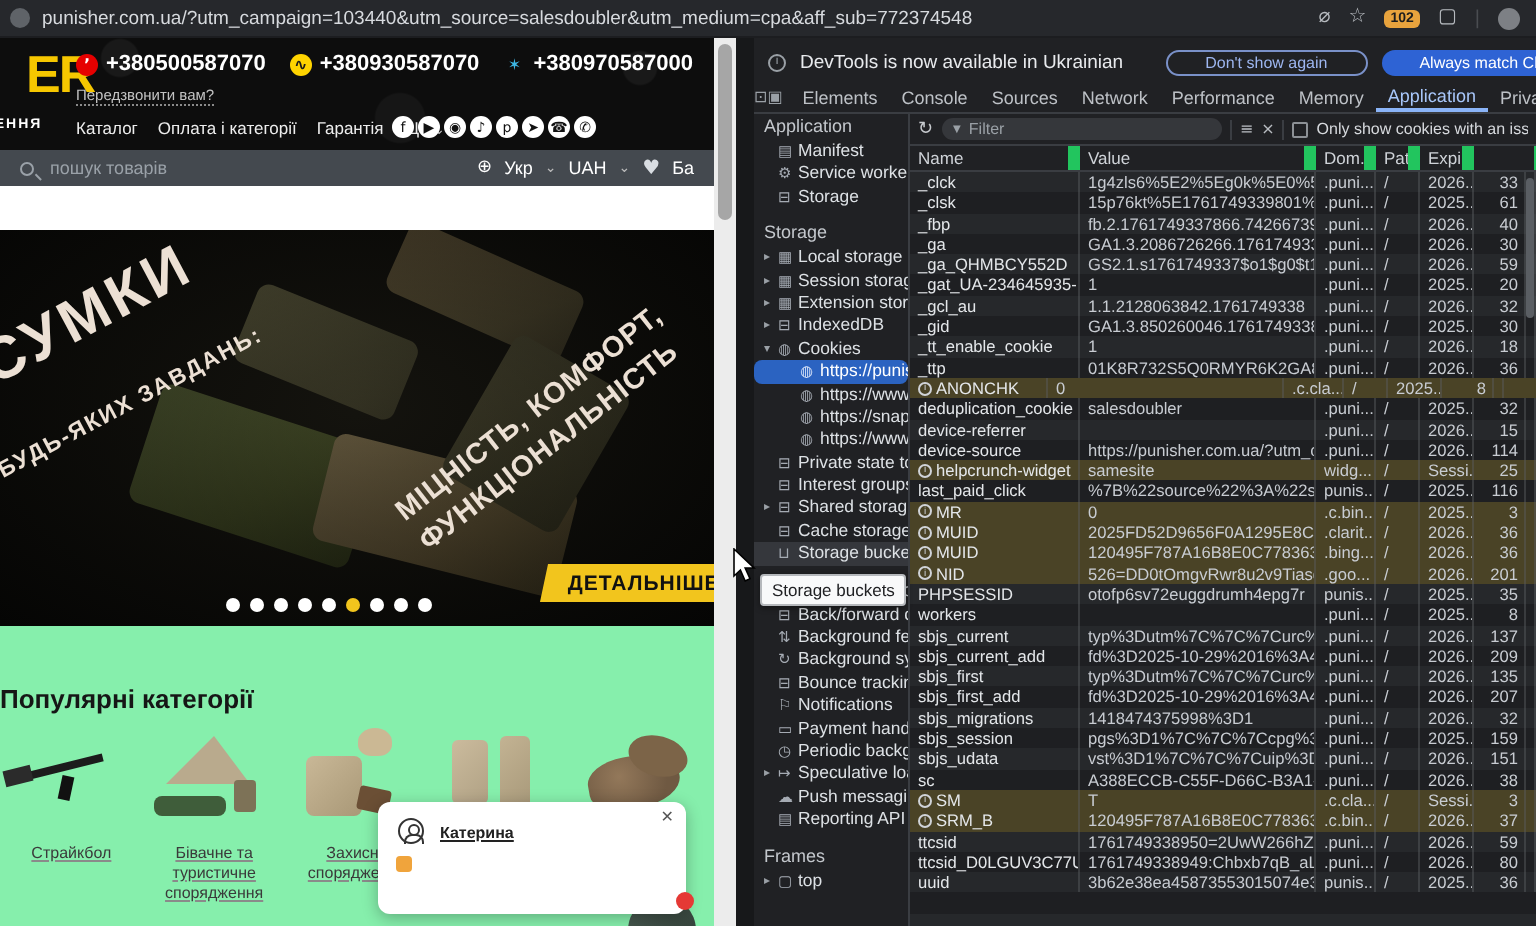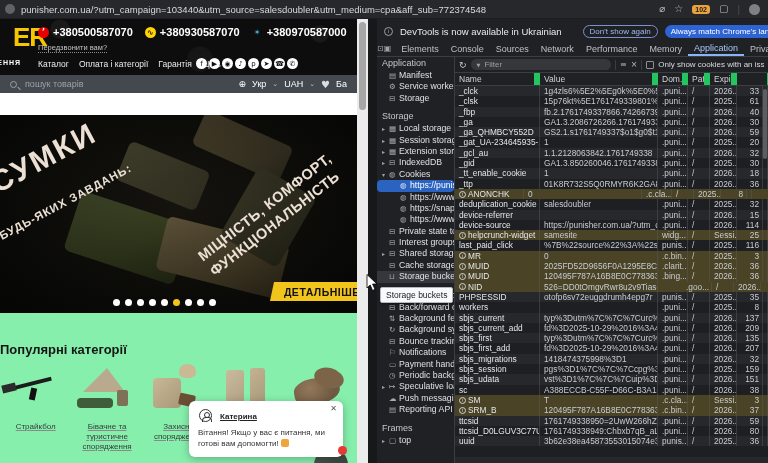--- a/index.html
+++ b/index.html
@@ -129,21 +129,21 @@
 
   
   #devtools { position:absolute; left:377px; top:19px; width:391px; height:444px; background:#202124;
               color:#dfe2e6; }
   #dt-infobar { height:22px; margin-top:0; display:flex; align-items:center; gap:7px; padding:4px 6px 2px 7px;
                 border-bottom:0; }
   #info-ic { width:9px; height:9px; border:1px solid #9aa0a6; border-radius:50%; color:#9aa0a6;
              font-size:6px; display:flex; align-items:center; justify-content:center; flex:none; }
   #infobar-msg { font-size:9.5px; color:#e8eaed; white-space:nowrap; }
   .pill { height:13px; border-radius:7px; font-size:8px; display:flex; align-items:center;
-          padding:0 6px; white-space:nowrap; flex:none; }
+          padding:0 19px; white-space:nowrap; flex:none; }
   .pill.outline { border:1px solid #7a91c9; color:#9db6f0; background:transparent; margin-left:14px; }
   .pill.fill { background:#2e63d4; color:#fff; }
   #dt-tabbar { height:16px; display:flex; align-items:stretch; border-bottom:1px solid #3a3d42;
                font-size:9px; color:#bdc1c6; }
   .tab-ic { width:16px; display:flex; align-items:center; justify-content:center; color:#9aa0a6; font-size:8px; }
   .tab-ic-sep { width:1px; background:#3a3d42; margin:2px 2px; }
   .dt-tab { display:flex; align-items:center; padding:0 6px; white-space:nowrap; }
   .dt-tab.active { color:#a8c7fa; border-bottom:2px solid #8ab4f8; }
   #dt-content { display:flex; height:calc(444px - 22px - 16px); }
   #dt-sidebar { width:78px; border-right:1px solid #3a3d42; overflow:hidden; position:relative; }
@@ -325,21 +325,21 @@
           <div class="boot2"></div>
         </div>
       </div>
     </div>
 
   <div id="chat-pop">
     <span id="chat-close" class="g">✕</span>
     <span id="chat-avatar"></span>
     <span id="chat-name">Катерина</span>
     <span id="chat-msg">
-      <span>Вітання! Якщо у вас є питання, ми готові вам допомогти!</span> <span class="wave"></span>
+       <span class="wave"></span>
     </span>
   </div>
   <div id="chat-launcher"></div>
   <div id="chat-badge"></div>
 </div>
 <div id="site-scrollbar">
   <div id="site-scroll-thumb"></div>
 </div>
 <div id="win-gap"></div>
 
@@ -702,21 +702,21 @@
             <span class="ccell" style="width: 118px;">120495F787A16B8E0C77836386896AD6</span>
             <span class="ccell" style="width: 30px;">.bing...</span>
             <span class="ccell" style="width: 22px;">/</span>
             <span class="ccell" style="width: 27px;">2026...</span>
             <span class="ccell size" style="width: 26px;">36</span>
             <span class="ccell" style="width: 5px;"></span>
           </div>
           <div class="ck-row warn">
             <span class="ccell name" style="width: 85px;"><span class="warn-ic">i</span>NID</span>
             <span class="ccell" style="width: 118px;">526=DD0tOmgvRwr8u2v9TiasdgxGZMG...</span>
-            <span class="ccell" style="width: 30px; margin-left: 24px;">.goo...</span>
+            <span class="ccell" style="width: 30px;">.goo...</span>
             <span class="ccell" style="width: 22px;">/</span>
             <span class="ccell" style="width: 27px;">2026...</span>
             <span class="ccell size" style="width: 26px;">201</span>
             <span class="ccell" style="width: 5px;"></span>
           </div>
           <div class="ck-row">
             <span class="ccell name" style="width: 85px;">PHPSESSID</span>
             <span class="ccell" style="width: 118px;">otofp6sv72euggdrumh4epg7r</span>
             <span class="ccell" style="width: 30px;">punis...</span>
             <span class="ccell" style="width: 22px;">/</span>

